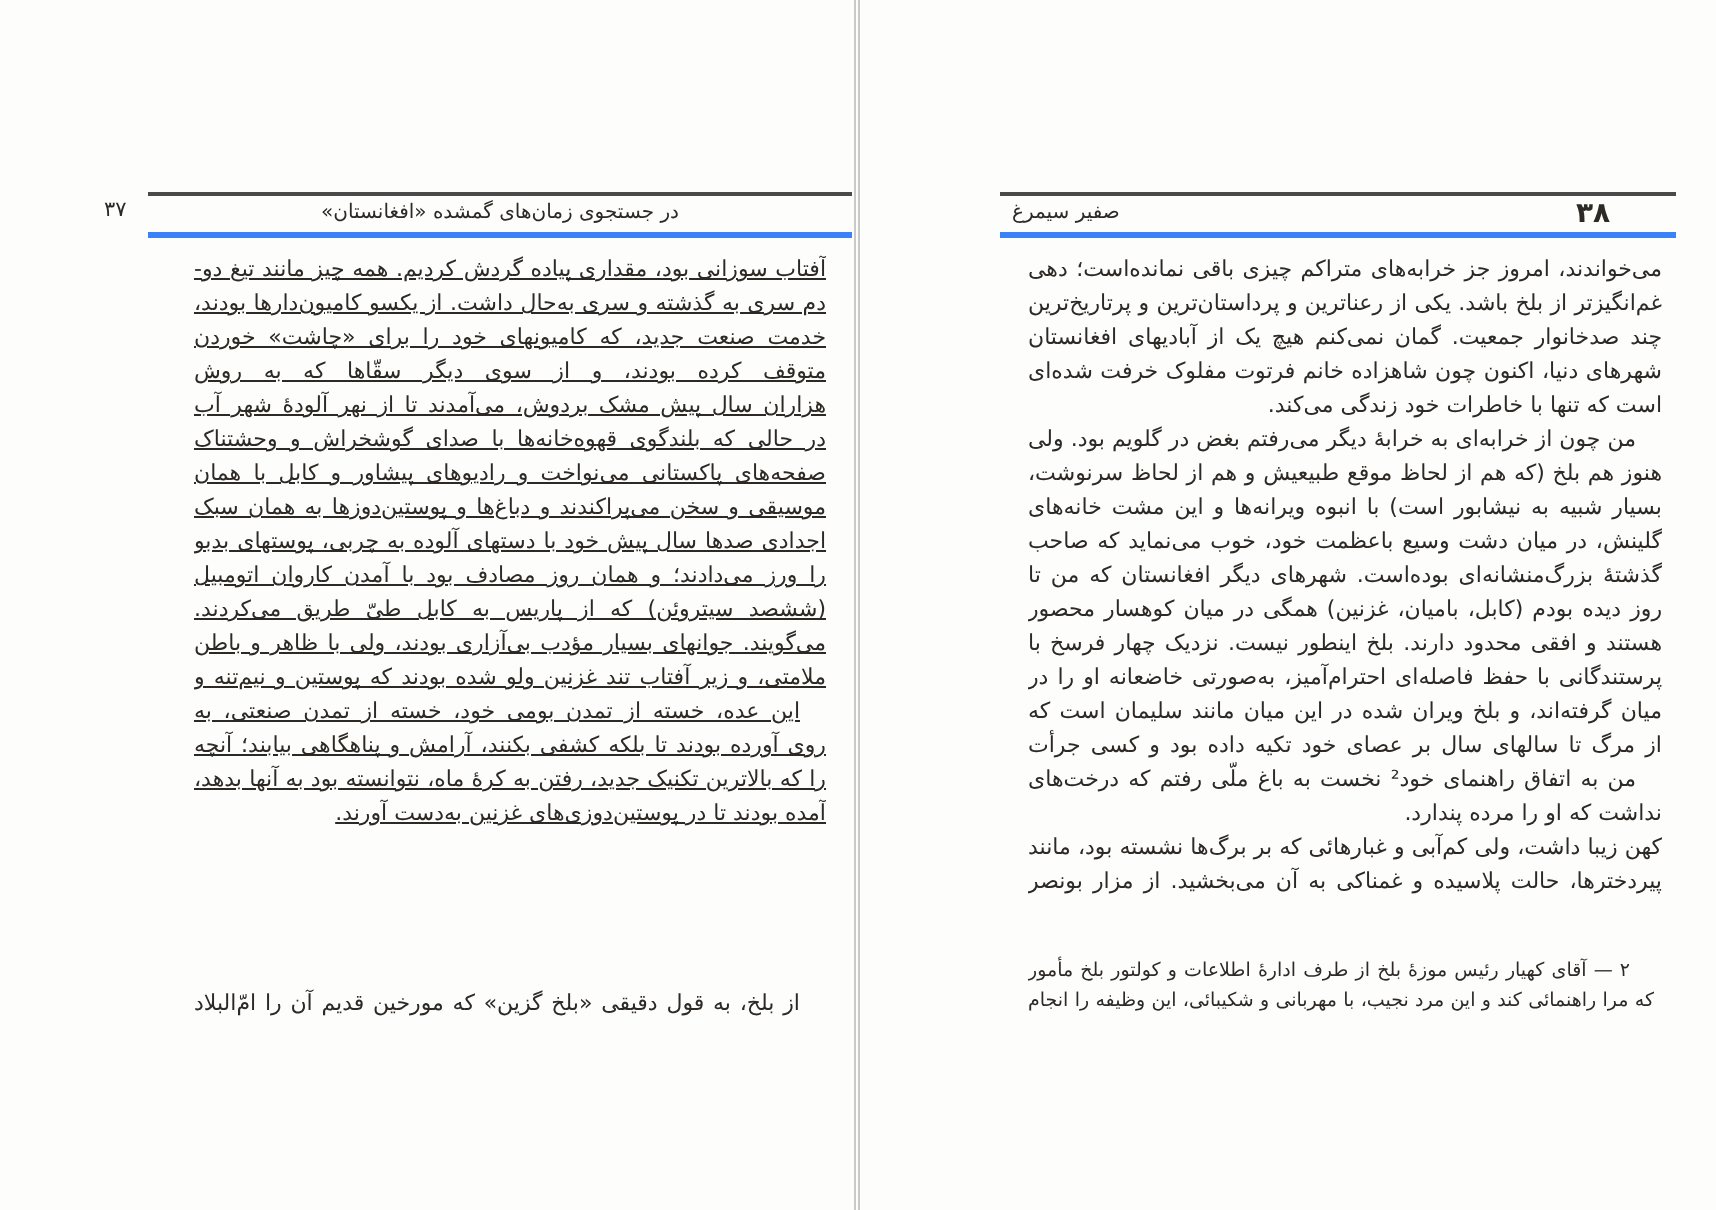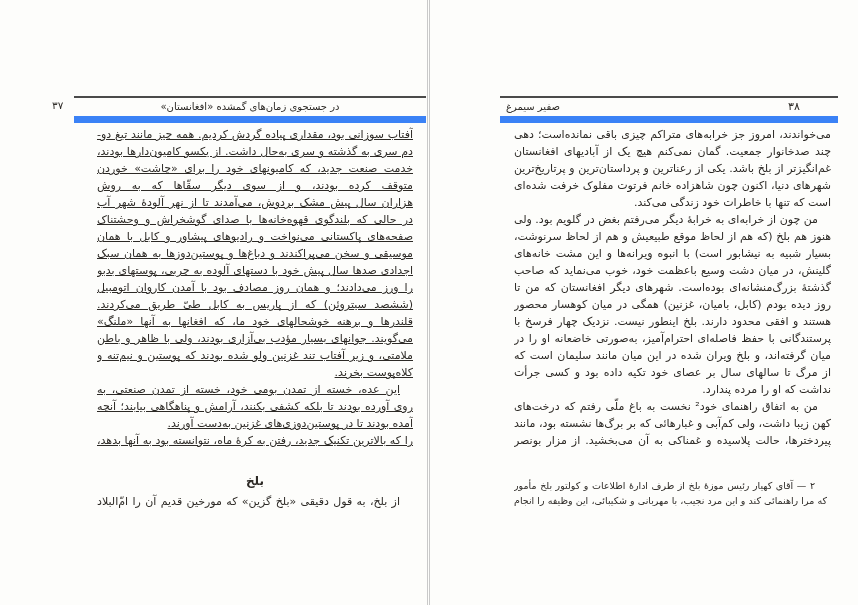--- a/index.html
+++ b/index.html
@@ -13,27 +13,27 @@
   }
   .spread{position:absolute;inset:0;background:var(--paper);}
   .gutter{
     position:absolute;left:427px;top:0;width:3px;height:605px;
     border-left:1px solid var(--gutter);border-right:1px solid var(--gutter);
     box-sizing:border-box;
   }
   
   .runhead{
     position:absolute;top:96px;height:18px;box-sizing:content-box;
-    border-top:2px solid var(--rule);border-bottom:7px solid #3b82f6;
+    border-top:2px solid var(--rule);border-bottom:3px solid #3b82f6;
     font-size:10px;direction:rtl;
   }
   #lh{left:74px;width:352px;text-align:center;line-height:17px;}
   #rh{left:500px;width:338px;}
   #rh .runtitle{position:absolute;left:6px;top:1px;line-height:16px;}
-  #rh .pagenum-in{position:absolute;left:288px;top:1px;font-size:11px;line-height:16px;}
+  #rh .pagenum-in{position:absolute;left:288px;top:1px;font-size:14px;line-height:16px;font-weight:bold;}
   .pagenum-out{
     position:absolute;left:36px;top:99px;width:32px;
     font-size:10.5px;text-align:left;margin-left:16px;
   }
   
   .col{position:absolute;direction:rtl;font-size:11px;}
   #lc {left:97px;top:126px;width:316px;text-decoration:underline;}
   #lc2{left:97px;top:493px;width:316px;}
   #rc {left:514px;top:126px;width:317px;}
   .bline{
@@ -73,59 +73,56 @@
       <div class="bline">دم سری به گذشته و سری به‌حال داشت. از یکسو کامیون‌دارها بودند، در</div>
       <div class="bline">خدمت صنعت جدید، که کامیونهای خود را برای «چاشت» خوردن</div>
       <div class="bline">متوقف کرده بودند، و از سوی دیگر سقّاها که به روش</div>
       <div class="bline">هزاران سال پیش مشک بردوش، می‌آمدند تا از نهر آلودهٔ شهر آب بردارند؛</div>
       <div class="bline">در حالی که بلندگوی قهوه‌خانه‌ها با صدای گوشخراش و وحشتناک</div>
       <div class="bline">صفحه‌های پاکستانی می‌نواخت و رادیوهای پیشاور و کابل با همان حدت</div>
       <div class="bline">موسیقی و سخن می‌پراکندند و دباغ‌ها و پوستین‌دوزها به همان سبک آبا-</div>
       <div class="bline">اجدادی صدها سال پیش خود با دستهای آلوده به چربی، پوستهای بدبو</div>
       <div class="bline">را ورز می‌دادند؛ و همان روز مصادف بود با آمدن کاروان اتومبیل فرانسوی</div>
       <div class="bline">(ششصد سیتروئن) که از پاریس به کابل طیّ طریق می‌کردند. محتوای</div>
-      <div class="bline">قلندرها و برهنه خوشحالهای خود ما، که افغانها به آنها «ملنگ»</div>
       <div class="bline">می‌گویند. جوانهای بسیار مؤدب بی‌آزاری بودند، ولی با ظاهر و باطن</div>
       <div class="bline">ملامتی، و زیر آفتاب تند غزنین ولو شده بودند که پوستین و نیم‌تنه و</div>
-      <div class="bline end">کلاه‌پوست بخرند.</div>
       <div class="bline start">این عده، خسته از تمدن بومی خود، خسته از تمدن صنعتی، به شرق</div>
       <div class="bline">روی آورده بودند تا بلکه کشفی بکنند، آرامش و پناهگاهی بیابند؛ آنچه</div>
+      <div class="bline">را که بالاترین تکنیک جدید، رفتن به کرهٔ ماه، نتوانسته بود به آنها بدهد،</div>
       <div class="bline end">آمده بودند تا در پوستین‌دوزی‌های غزنین به‌دست آورند.</div>
-      <div class="bline">را که بالاترین تکنیک جدید، رفتن به کرهٔ ماه، نتوانسته بود به آنها بدهد،</div>
     </div>
 
-  <h3 class="secheading">بلخ</h3>
 
   <div class="col" id="lc2">
       <div class="bline start">از بلخ، به قول دقیقی «بلخ گزین» که مورخین قدیم آن را امّ‌البلاد</div>
     </div>
 
   <header class="runhead" id="rh">
     <span class="runtitle">صفیر سیمرغ</span>
     <span class="pagenum-in">٣٨</span>
   </header>
 
   <div class="col" id="rc">
       <div class="bline">می‌خواندند، امروز جز خرابه‌های متراکم چیزی باقی نمانده‌است؛ دهی با</div>
+      <div class="bline">غم‌انگیزتر از بلخ باشد. یکی از رعناترین و پرداستان‌ترین و پرتاریخ‌ترین</div>
       <div class="bline">چند صدخانوار جمعیت. گمان نمی‌کنم هیچ یک از آبادیهای افغانستان</div>
-      <div class="bline">غم‌انگیزتر از بلخ باشد. یکی از رعناترین و پرداستان‌ترین و پرتاریخ‌ترین</div>
       <div class="bline">شهرهای دنیا، اکنون چون شاهزاده خانم فرتوت مفلوک خرفت شده‌ای</div>
       <div class="bline end">است که تنها با خاطرات خود زندگی می‌کند.</div>
       <div class="bline start">من چون از خرابه‌ای به خرابهٔ دیگر می‌رفتم بغض در گلویم بود. ولی</div>
       <div class="bline">هنوز هم بلخ (که هم از لحاظ موقع طبیعیش و هم از لحاظ سرنوشت،</div>
       <div class="bline">بسیار شبیه به نیشابور است) با انبوه ویرانه‌ها و این مشت خانه‌های</div>
       <div class="bline">گلینش، در میان دشت وسیع باعظمت خود، خوب می‌نماید که صاحب</div>
       <div class="bline">گذشتهٔ بزرگ‌منشانه‌ای بوده‌است. شهرهای دیگر افغانستان که من تا آن</div>
       <div class="bline">روز دیده بودم (کابل، بامیان، غزنین) همگی در میان کوهسار محصور</div>
       <div class="bline">هستند و افقی محدود دارند. بلخ اینطور نیست. نزدیک چهار فرسخ با</div>
       <div class="bline">پرستندگانی با حفظ فاصله‌ای احترام‌آمیز، به‌صورتی خاضعانه او را در</div>
       <div class="bline">میان گرفته‌اند، و بلخ ویران شده در این میان مانند سلیمان است که پس</div>
       <div class="bline">از مرگ تا سالهای سال بر عصای خود تکیه داده بود و کسی جرأت</div>
+      <div class="bline start">من به اتفاق راهنمای خود² نخست به باغ ملّی رفتم که درخت‌های</div>
       <div class="bline end">نداشت که او را مرده پندارد.</div>
-      <div class="bline start">من به اتفاق راهنمای خود² نخست به باغ ملّی رفتم که درخت‌های</div>
       <div class="bline">کهن زیبا داشت، ولی کم‌آبی و غبارهائی که بر برگ‌ها نشسته بود، مانند</div>
       <div class="bline">پیردخترها، حالت پلاسیده و غمناکی به آن می‌بخشید. از مزار بونصر</div>
     </div>
 
   <div class="footnote" id="fn">
       <div class="fline start">۲ — آقای کهیار رئیس موزهٔ بلخ از طرف ادارهٔ اطلاعات و کولتور بلخ مأمور شد</div>
       <div class="fline end">که مرا راهنمائی کند و این مرد نجیب، با مهربانی و شکیبائی، این وظیفه را انجام داد.</div>
     </div>
 
 </div>

